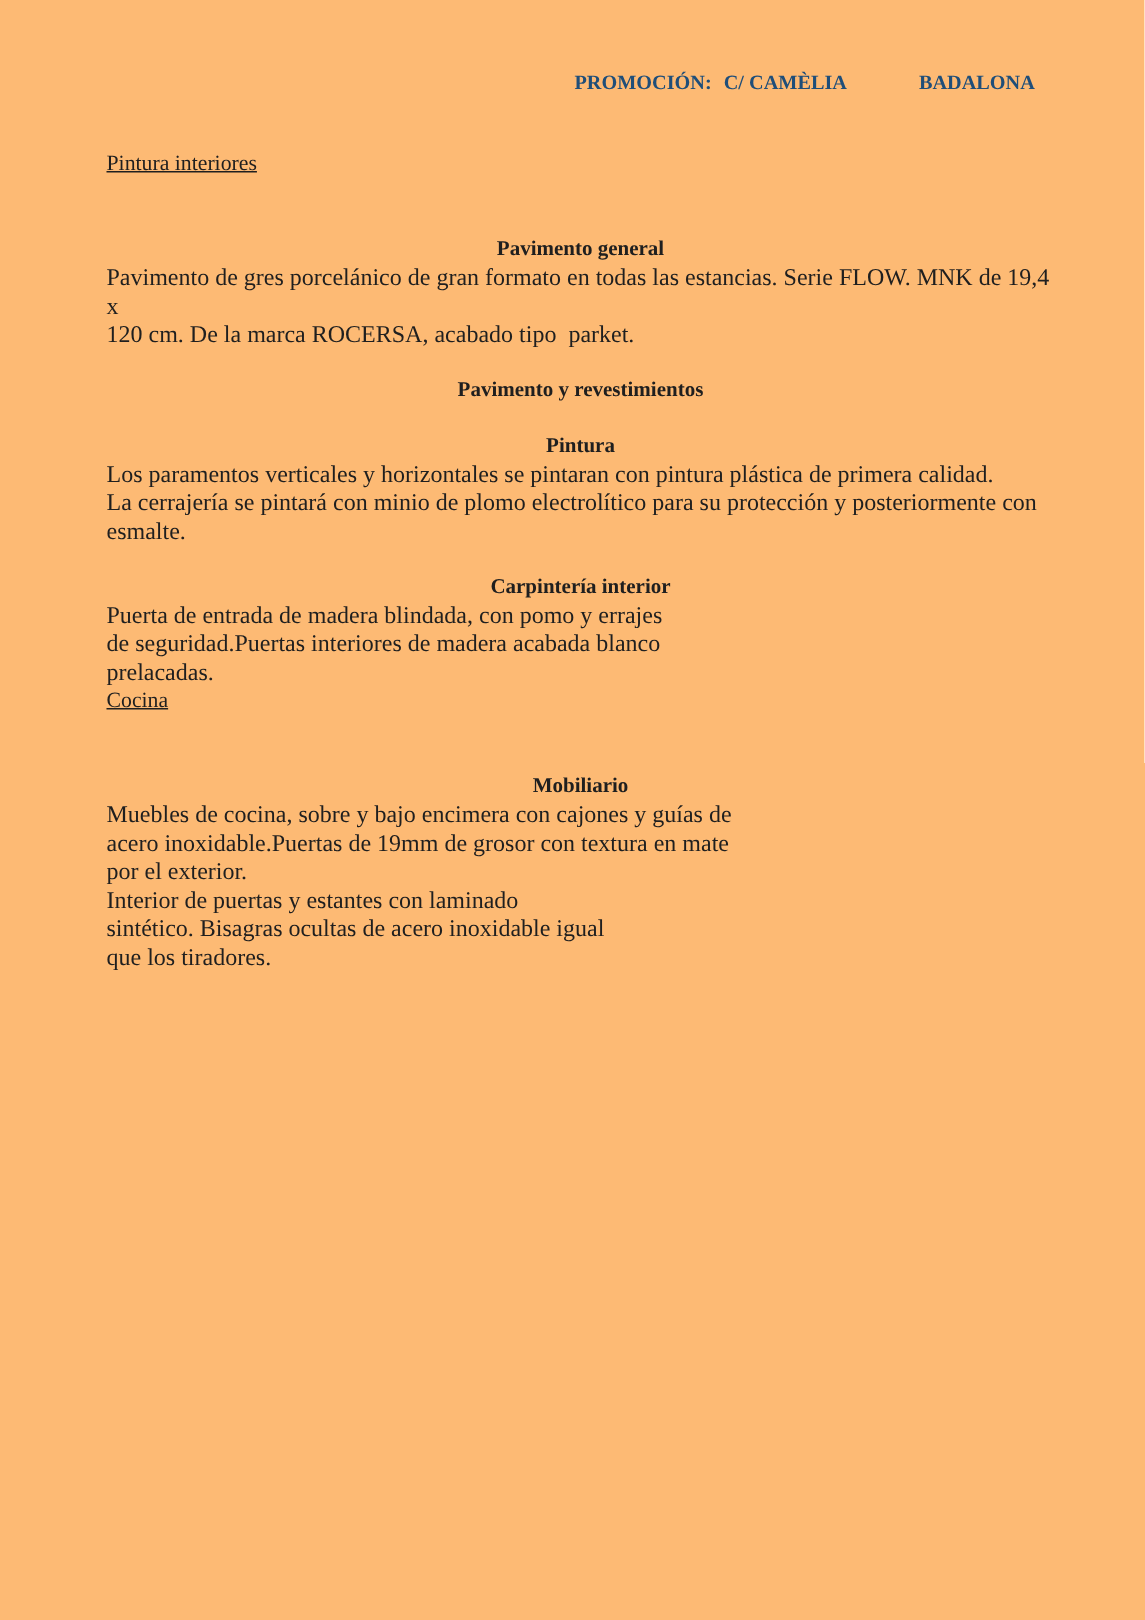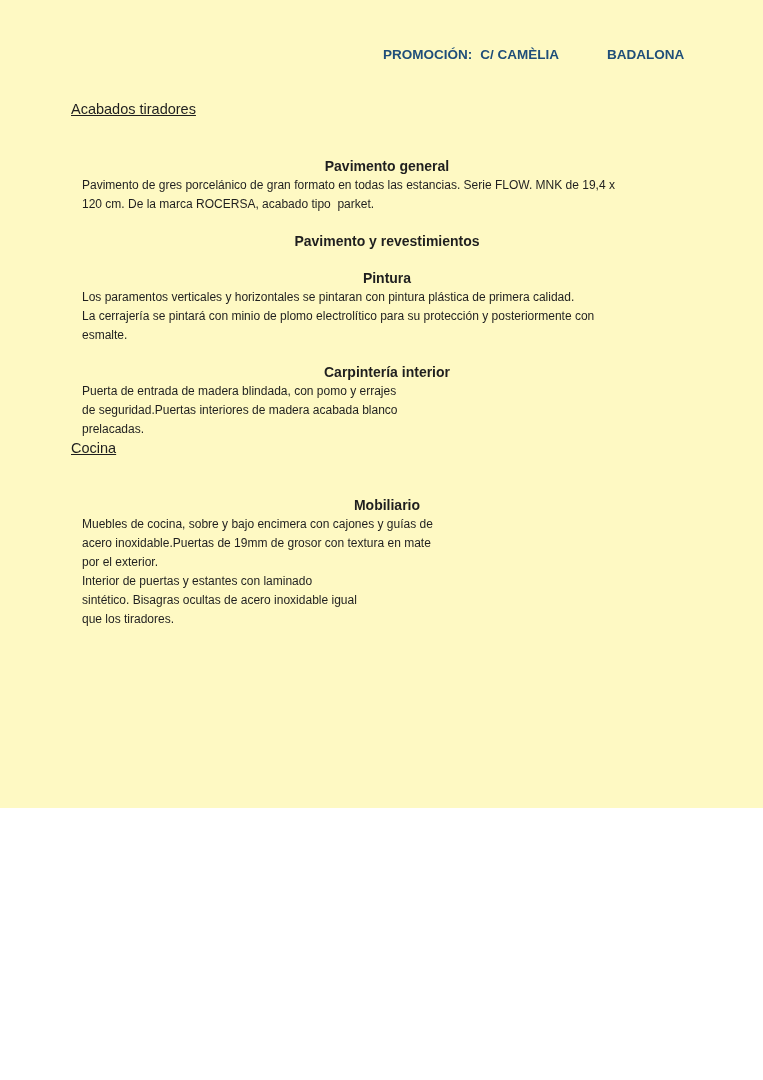--- a/index.html
+++ b/index.html
@@ -1,22 +1,22 @@
 <!DOCTYPE html>
 <html><head>
 <meta charset="utf-8">
 <style>
   * { margin: 0; padding: 0; box-sizing: border-box; }
   html, body { background: #ffffff; }
   .page {
     position: relative;
     width: 763px;
-    height: 808px;
-    background: #fef9c3;
-    font-family: Liberation Sans, sans-serif;
+    height: 1080px;
+    background: #fdba74;
+    font-family: Liberation Serif, serif;
     color: #1f1f1f;
     padding: 45px 60px 0 71px;
     overflow: hidden;
   }
   .doc-header {
     margin-left: 312px;
     font-size: 13.5px;
     font-weight: bold;
     color: #1F4E79;
     line-height: 19px;
@@ -40,42 +40,41 @@
   }
   .subtitle-acabados { margin-top: 36px; }
   .subtitle-cocina   { }
   .section-heading {
     font-size: 14px;
     font-weight: bold;
     line-height: 19px;
     text-align: center;
   }
   .section-body {
-    font-size: 12px;
+    font-size: 16px;
     line-height: 19px;
     white-space: pre-wrap;
-    margin-left: 11px;
   }
   .section-pavimento  { margin-top: 38px; }
   .section-divisorias { margin-top: 18px; }
   .section-carpinteria{ margin-top: 18px; }
   .section-pintura    { margin-top: 18px; }
   .section-mobiliario { margin-top: 38px; }
 </style>
 </head>
 <body>
 
 <div class="page">
 
   <div class="doc-header">
     <span>PROMOCIÓN:</span><span class="gap-small"></span><span>C/ CAMÈLIA</span><span class="gap-large"></span><span>BADALONA</span>
   </div>
 
 
-  <div class="subtitle subtitle-acabados">Acabados tiradores</div>
+  <div class="subtitle subtitle-acabados">Pintura interiores</div>
 
   <div class="section section-pavimento">
     <div class="section-heading">Pavimento general</div>
     <div class="section-body">Pavimento de gres porcelánico de gran formato en todas las estancias. Serie FLOW. MNK de 19,4 x
 120 cm. De la marca ROCERSA, acabado tipo  parket.</div>
   </div>
 
   <div class="section section-divisorias">
     <div class="section-heading">Pavimento y revestimientos</div>
   </div>

